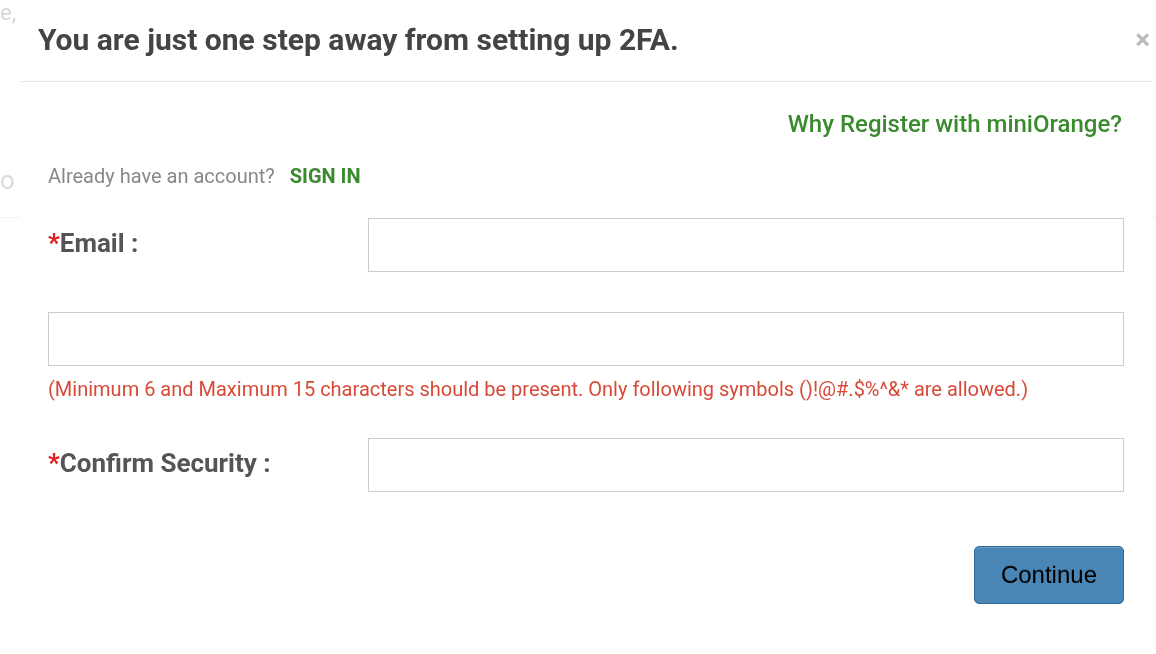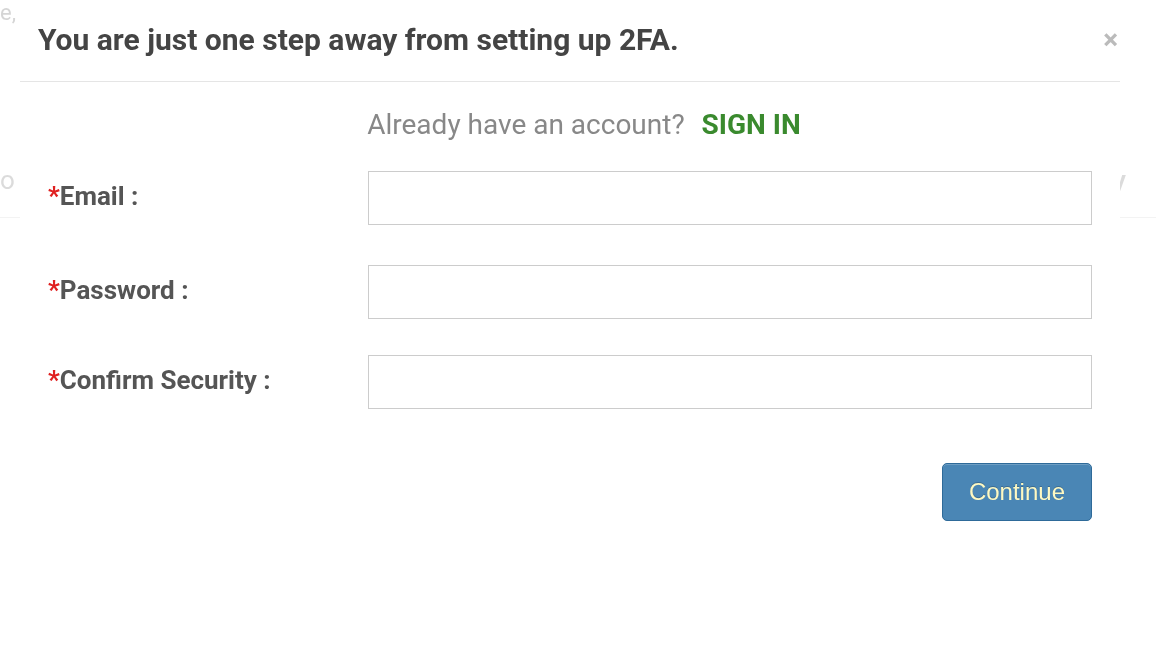--- a/index.html
+++ b/index.html
@@ -59,21 +59,21 @@
     }
     .bg-not-configured {
       color: #f0a050;
     }
     
     
     .modal {
       position: absolute;
       top: 0;
       left: 20px;
-      right: 36px;
+      right: 4px;
       background: #fff;
       z-index: 10;
     }
     
     .modal-header {
       display: flex;
       justify-content: space-between;
       align-items: center;
       padding: 22px 0 24px 18px;
       border-bottom: 1px solid #e5e5e5;
@@ -95,24 +95,23 @@
     
     .why-register {
       text-align: right;
       font-size: 24px;
       color: #3a8a2e;
       padding: 28px 30px 0 0;
       font-weight: 500;
     }
     
     .already-account {
-      font-size: 28px;
+      font-size: 20px;
       color: #888;
       padding: 26px 0 30px 28px;
-      text-align: center;
     }
     
     .signin-link {
       color: #3a8a2e;
       font-weight: 700;
       margin-left: 10px;
     }
     
     .form-row {
       display: flex;
@@ -158,21 +157,21 @@
       line-height: 1.3;
     }
     
     .button-row {
       text-align: right;
       padding: 14px 28px 20px 28px;
     }
     
     .continue-btn {
       background: #4a86b5;
-      color: #fef9c3;
+      color: #000000;
       border: 1px solid #2e6a99;
       border-radius: 5px;
       font-size: 24px;
       padding: 14px 26px;
       cursor: pointer;
       text-shadow: 0 -1px 0 rgba(0,0,0,0.2);
       box-shadow: inset 0 1px 0 rgba(255,255,255,0.2);
     }
   </style>
 </head>
@@ -189,41 +188,40 @@
     <div class="bg-tab-right">Website Security</div>
   </div>
 </div>
 
 <div class="modal">
   <div class="modal-header">
     <div class="modal-title">You are just one step away from setting up 2FA.</div>
     <div class="close-btn">×</div>
   </div>
 
+  <div class="why-register">Why Register with miniOrange?</div>
 
   <div class="already-account">
     <span>Already have an account?</span>
     <span class="signin-link">SIGN IN</span>
   </div>
 
   <div class="form-row">
     <div class="form-label">
       <span class="required-star">*</span><span>Email :</span>
     </div>
     <div class="form-input-wrap">
       <input type="text" class="form-input" style="">
     </div>
   </div>
 
   <div class="form-row with-hint">
-    <div class="form-label">
-      <span class="required-star">*</span><span>Password :</span>
-    </div>
     <div class="form-input-wrap">
       <input type="password" class="form-input" style="">
+      <div class="form-hint">(Minimum 6 and Maximum 15 characters should be present. Only following symbols ()!@#.$%^&amp;* are allowed.)</div>
     </div>
   </div>
 
   <div class="form-row">
     <div class="form-label">
       <span class="required-star">*</span><span>Confirm Security :</span>
     </div>
     <div class="form-input-wrap">
       <input type="password" class="form-input" style="">
     </div>

